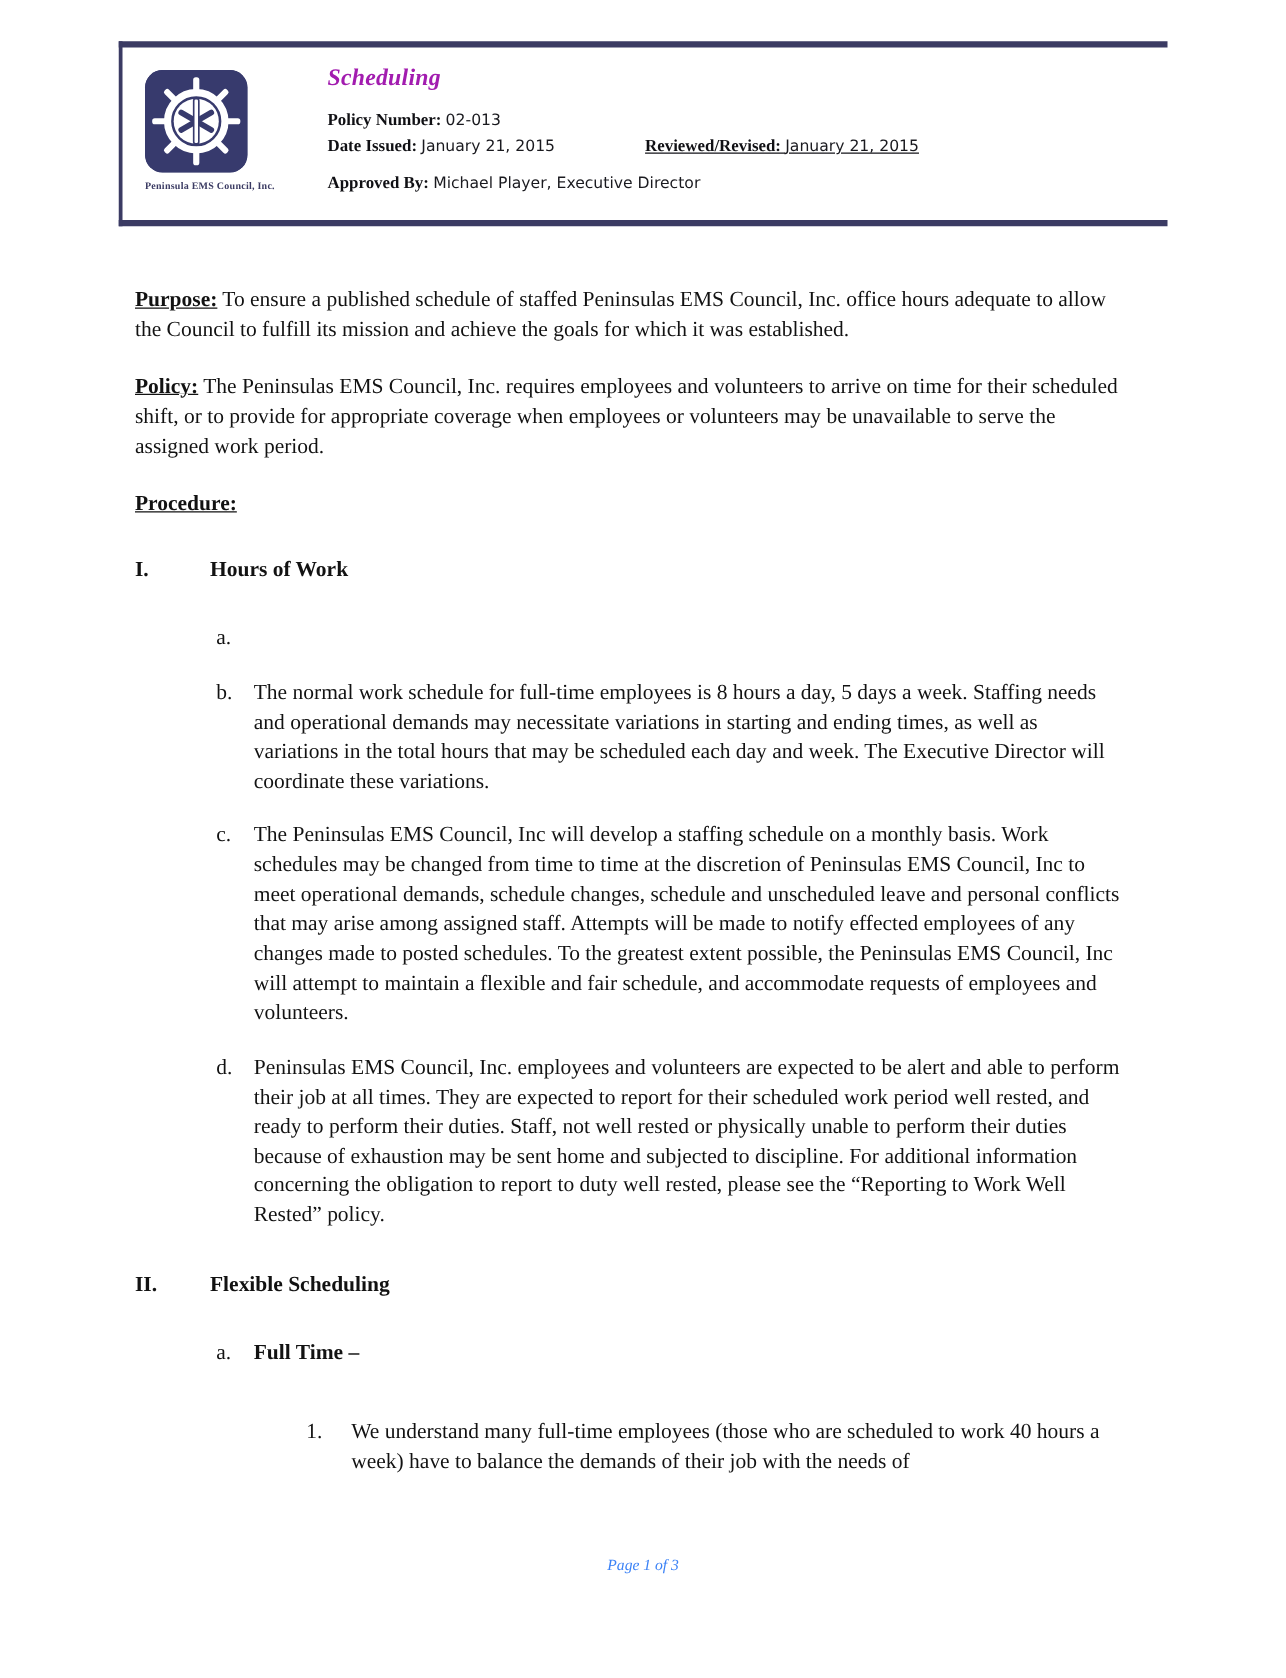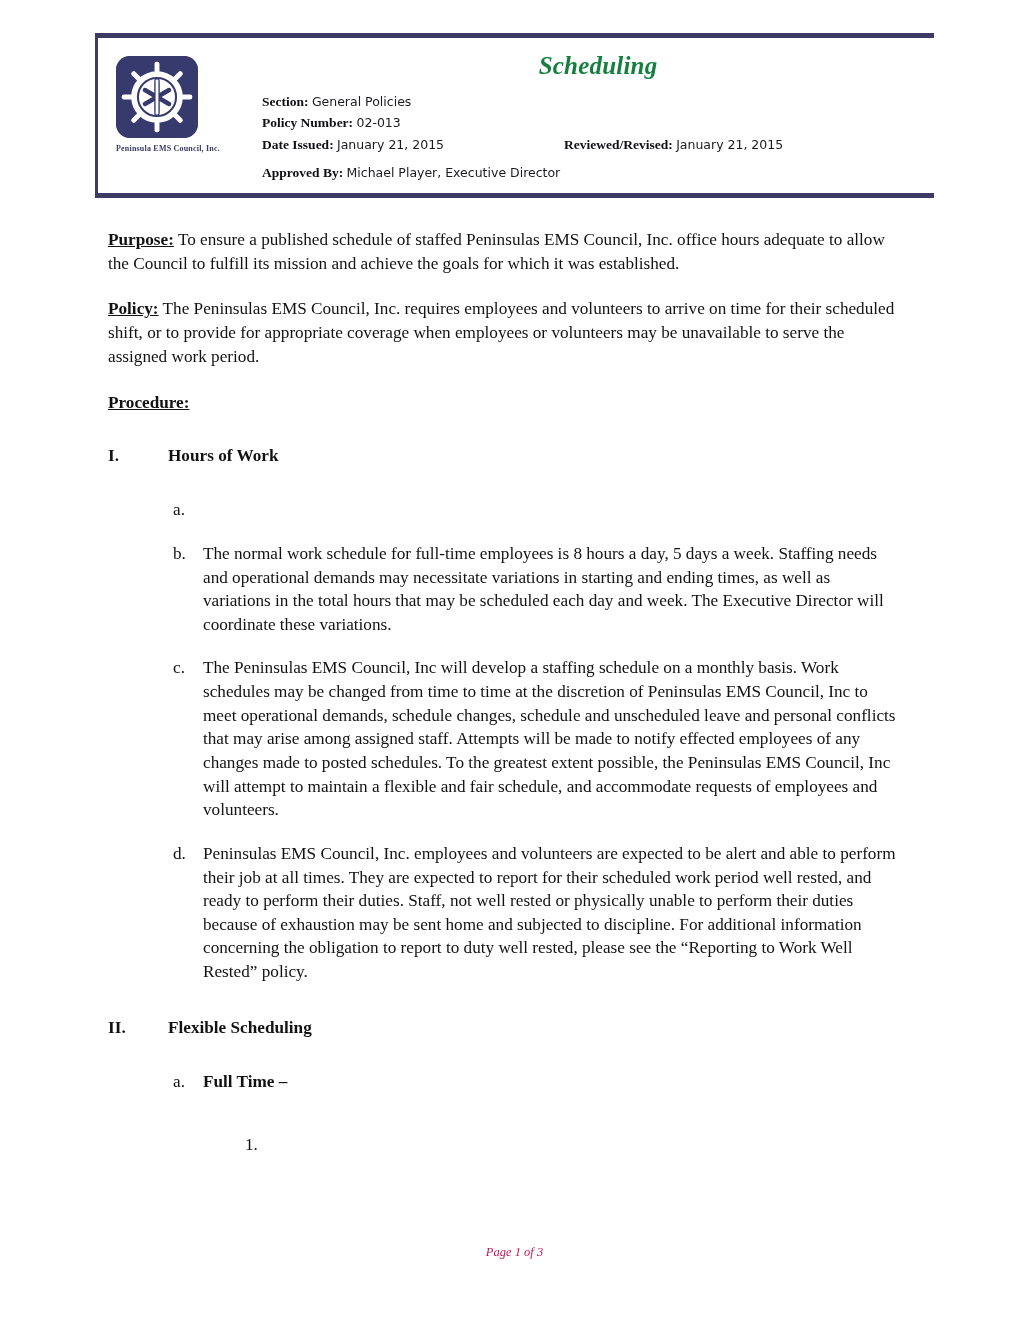--- a/index.html
+++ b/index.html
@@ -69,25 +69,24 @@
 
   .meta-col {
     flex: 1 1 auto;
     padding-left: 6px;
     padding-top: 0px;
   }
   .doc-title {
     font-family: "Liberation Serif", "DejaVu Serif", serif;
     font-weight: bold;
     font-style: italic;
-    font-size: 25px;
-    color: #15803d;
+    font-size: 19px;
+    color: #a21caf;
     margin: 0 0 11px 0;
     letter-spacing: 0.2px;
-    text-align: center;
   }
   .meta-line {
     font-size: 13.5px;
     line-height: 1.58;
     color: #14141a;
     white-space: nowrap;
   }
   .meta-label {
     font-family: "Liberation Serif", "DejaVu Serif", serif;
     font-weight: bold;
@@ -98,22 +97,23 @@
     font-weight: 400;
     font-size: 12.5px;
     color: #1a1a1f;
   }
   .meta-row-split {
     display: flex;
     align-items: flex-end;
   }
   .meta-row-split .left { flex: 0 0 auto; }
   .meta-row-split .right {
-    margin-left: 120px;
+    margin-left: 72px;
     white-space: nowrap;
+    text-decoration: underline;
   }
   .approved-line {
     margin-top: 7px;
     font-size: 13.5px;
     white-space: nowrap;
   }
 
   
   .body-content {
     position: absolute;
@@ -202,21 +202,21 @@
   
   .footer {
     position: absolute;
     left: 0;
     top: 1245px;
     width: 1029px;
     text-align: center;
     font-family: "Liberation Serif", "DejaVu Serif", serif;
     font-style: italic;
     font-size: 12.5px;
-    color: #be185d;
+    color: #3b82f6;
   }
 </style>
 </head>
 <body>
 
 <div class="page">
 
   <div class="header-block">
     <div class="header-inner">
 
@@ -248,24 +248,20 @@
           </g>
 
           <rect x="47.5" y="28" width="5" height="44" rx="2" fill="#ffffff" stroke="#373a6d" stroke-width="1.6"></rect>
         </svg>
         <div class="logo-caption">Peninsula EMS Council, Inc.</div>
       </div>
 
       <div class="meta-col">
         <div class="doc-title">Scheduling</div>
 
-        <div class="meta-line">
-          <span class="meta-label">Section:</span>
-          <span class="meta-value">General Policies</span>
-        </div>
 
         <div class="meta-line">
           <span class="meta-label">Policy Number:</span>
           <span class="meta-value">02-013</span>
         </div>
 
         <div class="meta-line meta-row-split">
           <span class="left">
             <span class="meta-label">Date Issued:</span>
             <span class="meta-value">January 21, 2015</span>
@@ -340,20 +336,21 @@
       <div class="alpha-item">
         <span class="alpha-marker">a.</span>
         <span class="alpha-text bold-item">Full Time –</span>
       </div>
     </div>
 
     <div class="spacer-md"></div>
 
     <div class="num-item">
       <span class="num-marker">1.</span>
+      <span class="num-text">We understand many full-time employees  (those who are scheduled to work 40 hours a week) have to balance the demands of their job with the needs of</span>
     </div>
 
   </div>
 
   <div class="footer">
     <span>Page 1 of 3</span>
   </div>
 
 </div>
 

